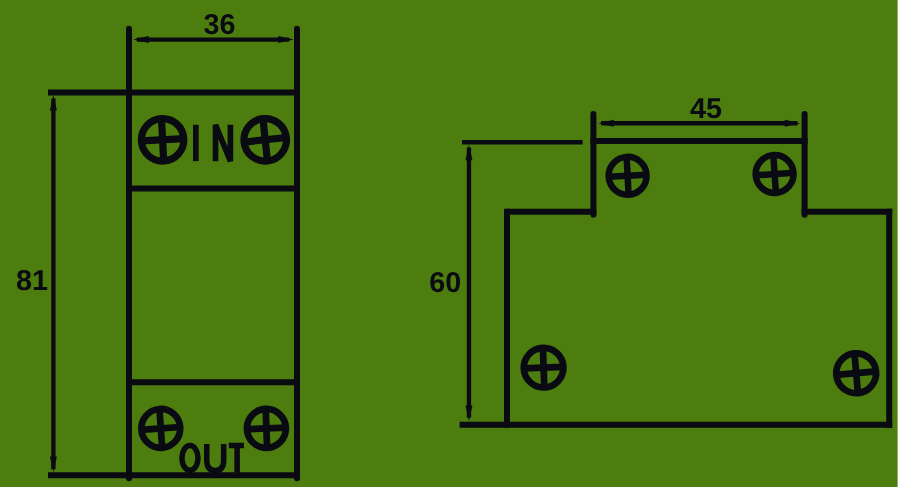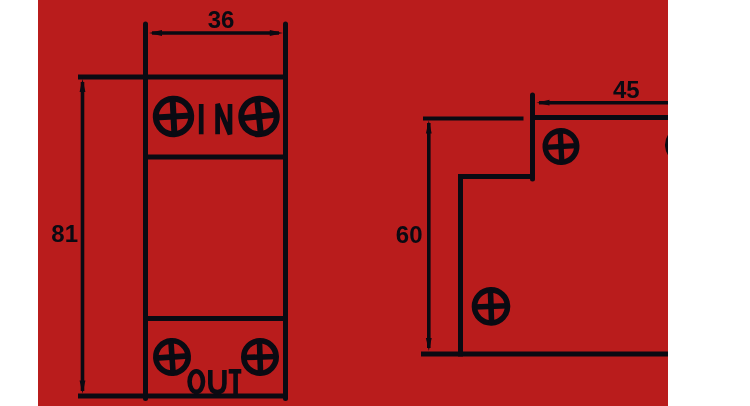--- a/index.html
+++ b/index.html
@@ -1,16 +1,16 @@
 <!DOCTYPE html>
 <html><head>
 <meta charset="utf-8">
 <style>
   html,body{margin:0;padding:0;background:#ffffff;}
-  .wrap{width:630px;height:406px;position:relative;overflow:hidden;background:#b91c1c;margin-left:38px;}
+  .wrap{width:748px;height:406px;position:relative;overflow:hidden;background:#4d7c0f;}
   svg{display:block;}
   text{font-family:"Liberation Sans", sans-serif;font-weight:bold;fill:#0a0a12;}
 </style>
 </head>
 <body>
 <div class="wrap">
 <svg width="750" height="406" viewBox="0 0 750 406">
   <g stroke="#0a0a12" fill="none" stroke-width="5">
 
     <line x1="107.5" y1="24" x2="107.5" y2="398.5" stroke-linecap="round"></line>

